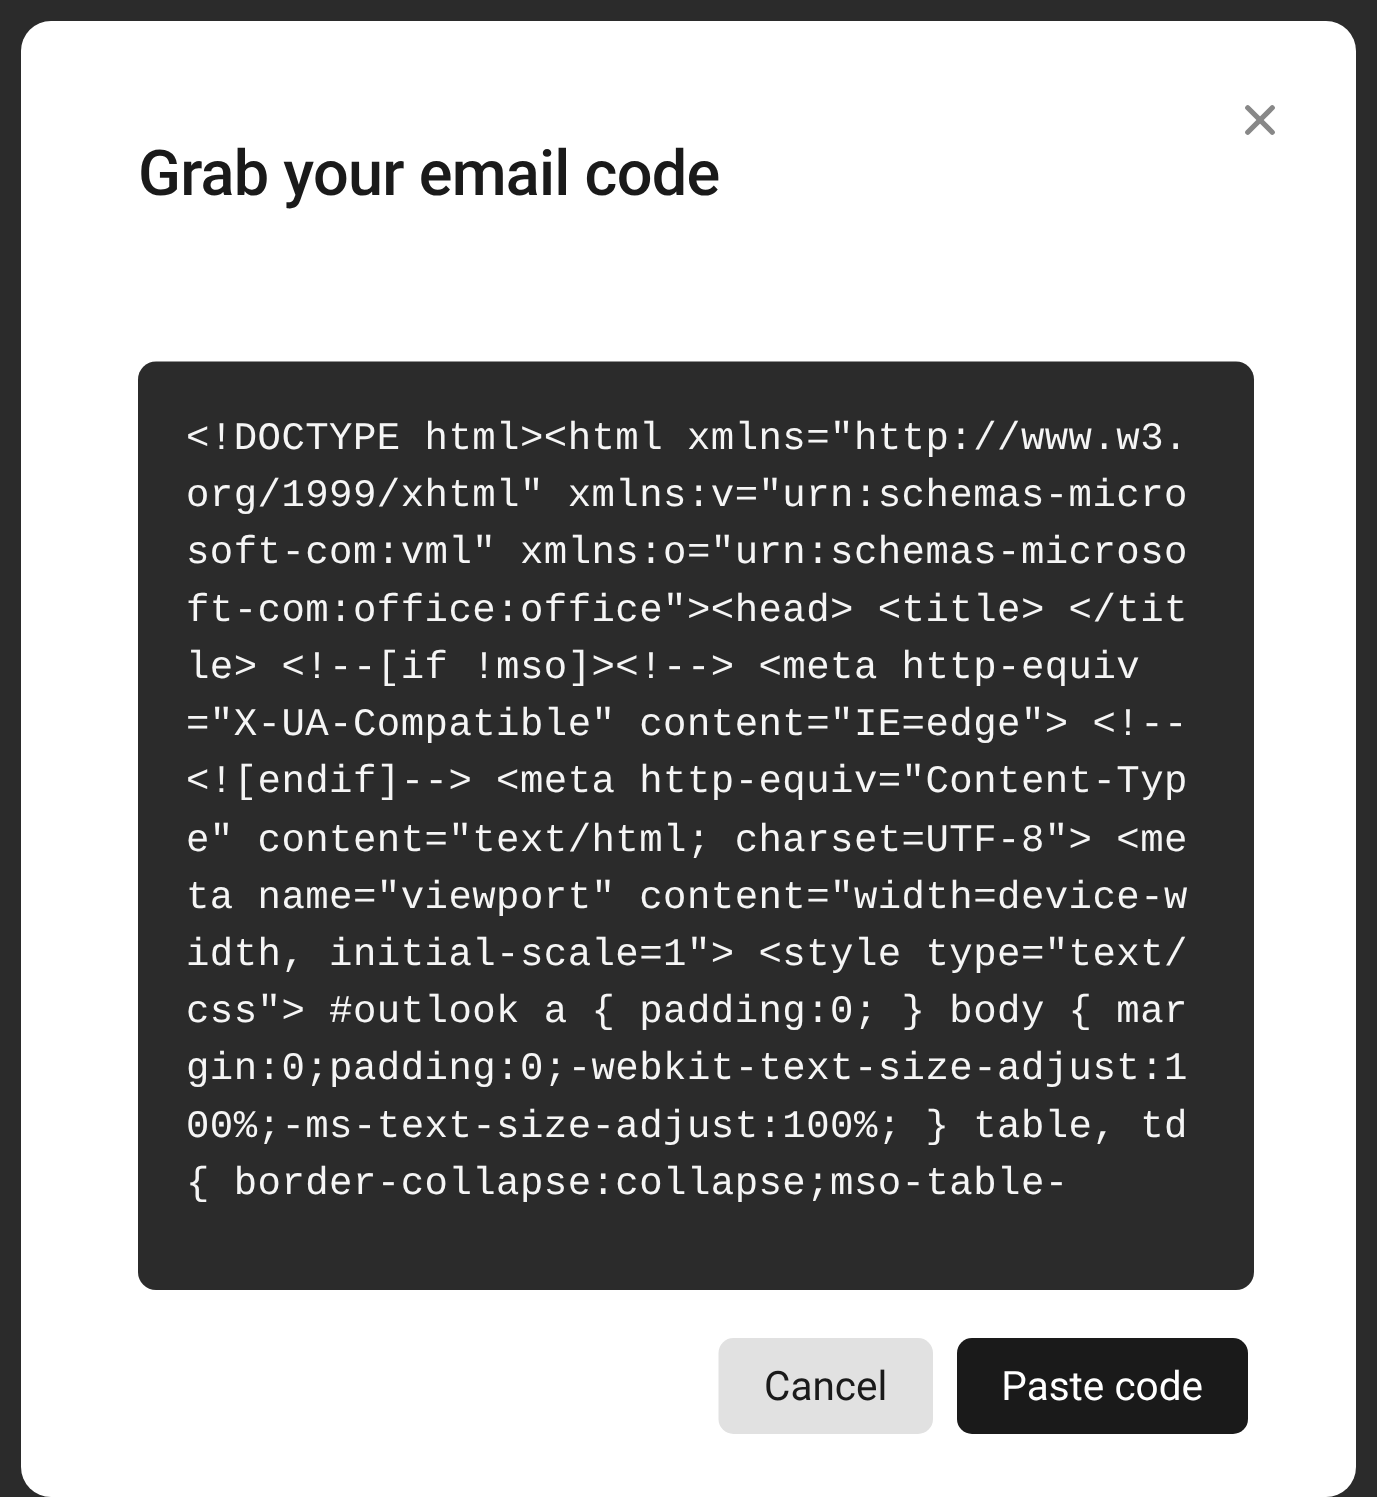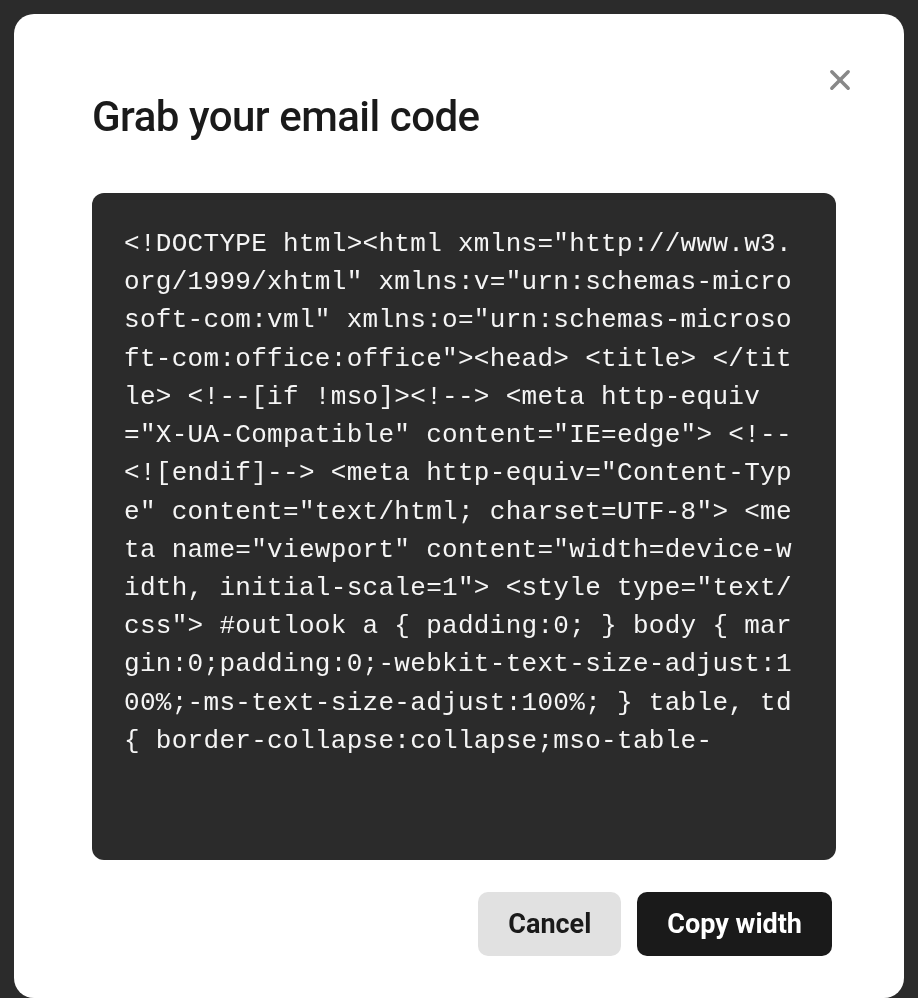--- a/index.html
+++ b/index.html
@@ -53,20 +53,21 @@
       width: 28px;
       height: 28px;
     }
     
     .modal-content {
       padding: 78px 68px 0 78px;
       flex: 1;
       display: flex;
       flex-direction: column;
       overflow: hidden;
+      gap: 48px;
     }
     
     .modal-title {
       font-size: 42px;
       font-weight: 500;
       color: #1a1a1a;
       letter-spacing: -0.5px;
       margin-bottom: 52px;
     }
     
@@ -102,21 +103,21 @@
       display: flex;
       justify-content: flex-end;
       gap: 16px;
       padding: 32px 72px 42px 0;
     }
     
     .btn {
       border: none;
       border-radius: 10px;
       font-size: 27px;
-      font-weight: 700;
+      font-weight: 400;
       padding: 16px 30px;
       cursor: pointer;
       font-family: inherit;
     }
     
     .btn-cancel {
       background: #e1e1e1;
       color: #1a1a1a;
     }
     
@@ -141,17 +142,17 @@
     <div class="modal-content">
       <h1 class="modal-title">Grab your email code</h1>
 
       <div class="code-box">
         <div class="code-text">&lt;!DOCTYPE html&gt;&lt;html xmlns="http://www.w3.org/1999/xhtml" xmlns:v="urn:schemas-microsoft-com:vml" xmlns:o="urn:schemas-microsoft-com:office:office"&gt;&lt;head&gt; &lt;title&gt; &lt;/title&gt; &lt;!--[if !mso]&gt;&lt;!--&gt; &lt;meta http-equiv="X-UA-Compatible" content="IE=edge"&gt; &lt;!--&lt;![endif]--&gt; &lt;meta http-equiv="Content-Type" content="text/html; charset=UTF-8"&gt; &lt;meta name="viewport" content="width=device-width, initial-scale=1"&gt; &lt;style type="text/css"&gt; #outlook a { padding:0; } body { margin:0;padding:0;-webkit-text-size-adjust:100%;-ms-text-size-adjust:100%; } table, td { border-collapse:collapse;mso-table-</div>
       </div>
     </div>
 
     <div class="button-row">
       <button class="btn btn-cancel">Cancel</button>
-      <button class="btn btn-primary">Copy width</button>
+      <button class="btn btn-primary">Paste code</button>
     </div>
 
   </div>
 </div>
 
 </body></html>

